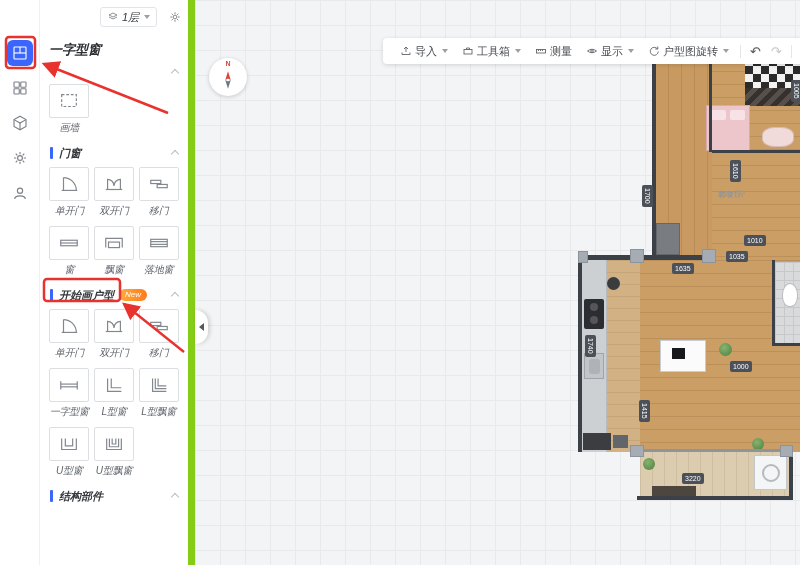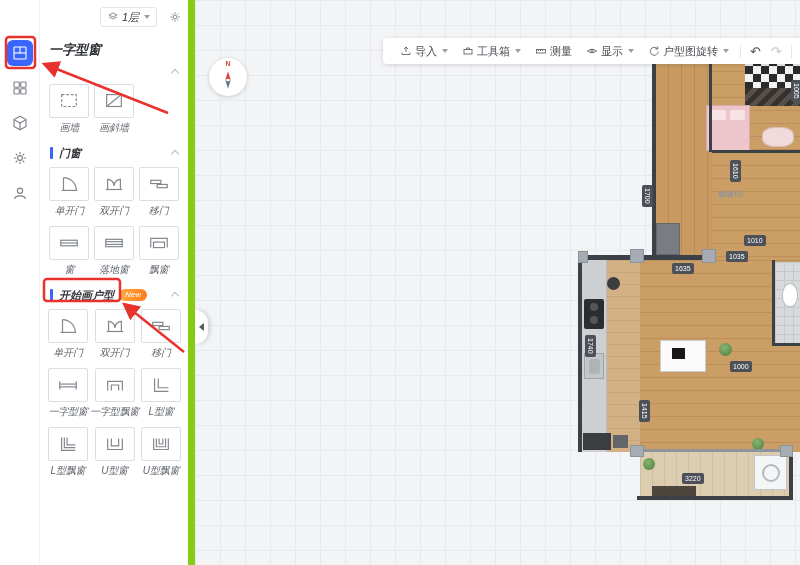--- a/index.html
+++ b/index.html
@@ -335,29 +335,20 @@
         </div>
       <div class="grid3">
           <div class="pitem">
             <span class="pic">
               <svg viewBox="0 0 24 24">
                 <rect x="4" y="5" width="16" height="13" stroke-dasharray="3 2"></rect>
               </svg>
             </span>
             <span class="plabel">画墙</span>
           </div>
-          <div class="pitem">
-            <span class="pic">
-              <svg viewBox="0 0 24 24">
-                <rect x="4" y="5" width="16" height="13"></rect>
-                <line x1="4" y1="18" x2="20" y2="5"></line>
-              </svg>
-            </span>
-            <span class="plabel">画斜墙</span>
-          </div>
         </div>
     </div>
 
     <div class="sec">
       <div class="sec-h">
         <span class="bar"></span>
         <span class="sec-t">门窗</span>
         <span class="chev"></span>
       </div>
       <div class="grid3">
@@ -395,35 +386,35 @@
               <svg viewBox="0 0 24 24">
                 <rect x="3" y="9" width="18" height="6"></rect>
                 <line x1="3" y1="12" x2="21" y2="12"></line>
               </svg>
             </span>
             <span class="plabel">窗</span>
           </div>
           <div class="pitem">
             <span class="pic">
               <svg viewBox="0 0 24 24">
+                <path d="M3 17 V7 H21 V17"></path>
+                <rect x="6" y="11" width="12" height="6"></rect>
+              </svg>
+            </span>
+            <span class="plabel">飘窗</span>
+          </div>
+          <div class="pitem">
+            <span class="pic">
+              <svg viewBox="0 0 24 24">
                 <rect x="3" y="8" width="18" height="8"></rect>
                 <line x1="3" y1="10.5" x2="21" y2="10.5"></line>
                 <line x1="3" y1="13.5" x2="21" y2="13.5"></line>
               </svg>
             </span>
             <span class="plabel">落地窗</span>
-          </div>
-          <div class="pitem">
-            <span class="pic">
-              <svg viewBox="0 0 24 24">
-                <path d="M3 17 V7 H21 V17"></path>
-                <rect x="6" y="11" width="12" height="6"></rect>
-              </svg>
-            </span>
-            <span class="plabel">飘窗</span>
           </div>
         </div>
     </div>
 
     <div class="sec">
       <div class="sec-h">
         <span class="bar"></span>
         <span class="sec-t">开始画户型</span>
         <span class="badge">New</span>
         <span class="chev"></span>
@@ -465,29 +456,20 @@
                 <line x1="3" y1="14" x2="21" y2="14"></line>
                 <line x1="3" y1="8" x2="3" y2="17"></line>
                 <line x1="21" y1="8" x2="21" y2="17"></line>
               </svg>
             </span>
             <span class="plabel">一字型窗</span>
           </div>
           <div class="pitem">
             <span class="pic">
               <svg viewBox="0 0 24 24">
-                <path d="M4 18 V8 H20 V18"></path>
-                <path d="M8 18 V12 H16 V18"></path>
-              </svg>
-            </span>
-            <span class="plabel">一字型飘窗</span>
-          </div>
-          <div class="pitem">
-            <span class="pic">
-              <svg viewBox="0 0 24 24">
                 <path d="M5 5 V19 H20"></path>
                 <path d="M9 5 V15 H20"></path>
               </svg>
             </span>
             <span class="plabel">L型窗</span>
           </div>
           <div class="pitem">
             <span class="pic">
               <svg viewBox="0 0 24 24">
                 <path d="M5 5 V19 H20"></path>
@@ -512,20 +494,27 @@
                 <path d="M4 6 V18 H20 V6"></path>
                 <path d="M7 6 V15 H17 V6"></path>
                 <path d="M10 6 V12 H14 V6"></path>
               </svg>
             </span>
             <span class="plabel">U型飘窗</span>
           </div>
         </div>
     </div>
 
+    <div class="sec">
+      <div class="sec-h">
+        <span class="bar"></span>
+        <span class="sec-t">结构部件</span>
+        <span class="chev"></span>
+      </div>
+    </div>
   </div>
 
   <button class="collapse-tab">
       <span class="tri"></span>
     </button>
 
   <svg class="anno" width="800" height="565" viewBox="0 0 800 565">
     <defs>
       <marker id="ah" markerWidth="8" markerHeight="8" refX="6" refY="3.5" orient="auto">
         <path class="anno-head" d="M0 0 L7 3.5 L0 7 Z"></path>

